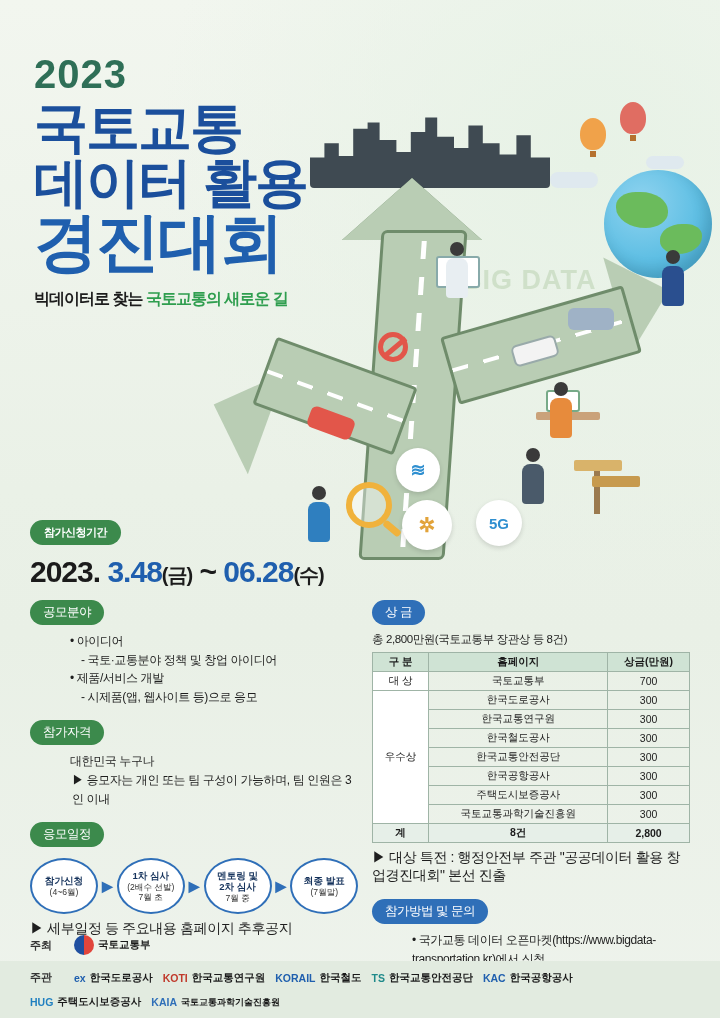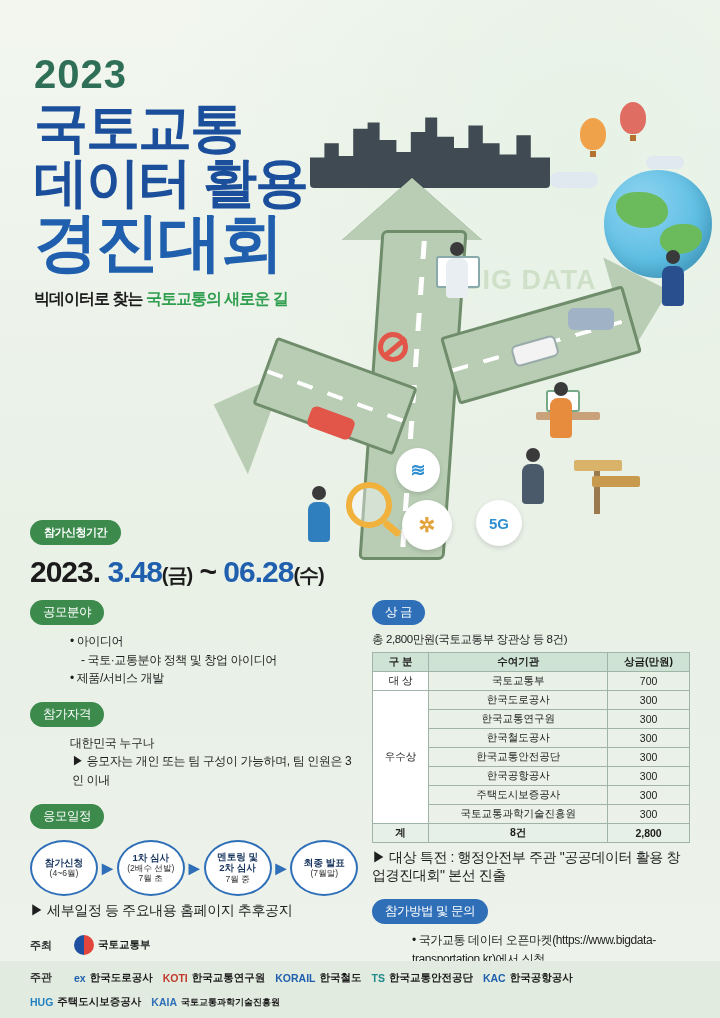--- a/index.html
+++ b/index.html
@@ -323,20 +323,21 @@
   </div>
 
   <div class="col-left">
 
     <div>
       <div class="sec-title">공모분야</div>
       <div class="body-txt">
         <div>• 아이디어</div>
         <div class="ind">- 국토·교통분야 정책 및 창업 아이디어</div>
         <div>• 제품/서비스 개발</div>
+        <div class="ind">- 시제품(앱, 웹사이트 등)으로 응모</div>
       </div>
     </div>
 
     <div style="margin-top:14px">
       <div class="sec-title">참가자격</div>
       <div class="body-txt">
         <div>대한민국 누구나</div>
         <div class="arrow-li">▶ 응모자는 개인 또는 팀 구성이 가능하며, 팀 인원은 3인 이내</div>
       </div>
     </div>
@@ -374,21 +375,21 @@
   <div class="col-right">
 
     <div>
       <div class="sec-title blue">상   금</div>
       <div class="prize-top">총 2,800만원(국토교통부 장관상 등 8건)</div>
 
       <table class="prize">
         <thead>
           <tr>
             <th>구  분</th>
-            <th>수여기관</th>
+            <th>홈페이지</th>
             <th>상금(만원)</th>
           </tr>
         </thead>
         <tbody>
           <tr>
             <td class="left-cell">대  상</td>
             <td>국토교통부</td>
             <td>700</td>
           </tr>
           <tr>

